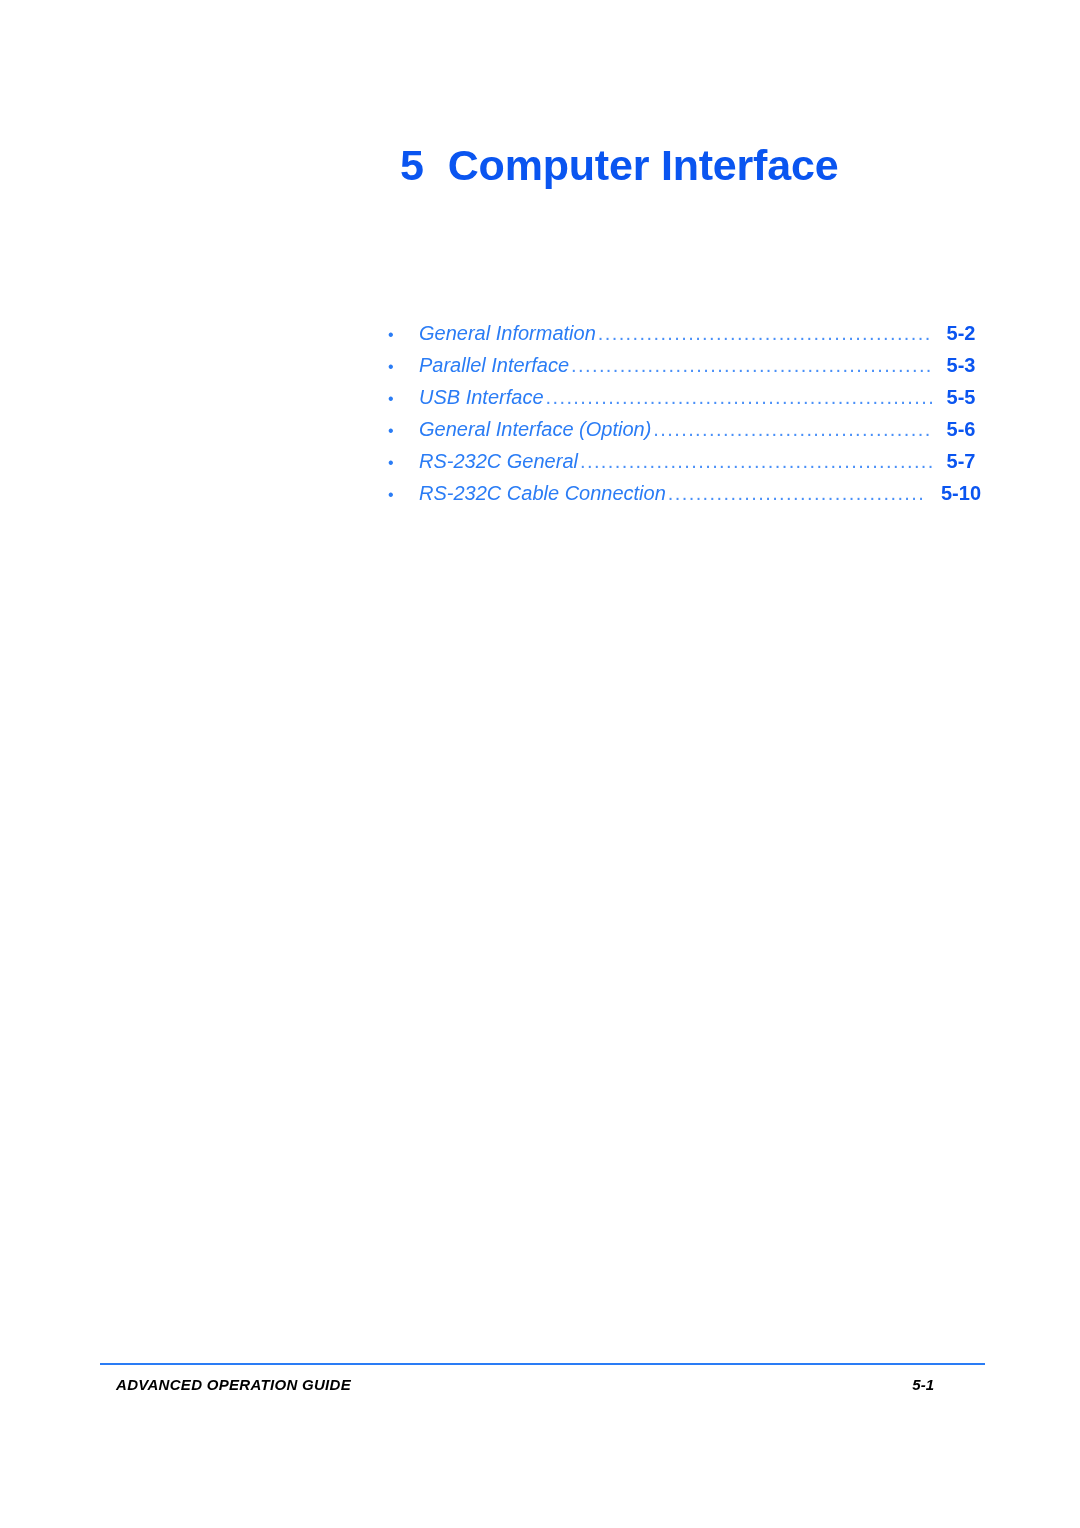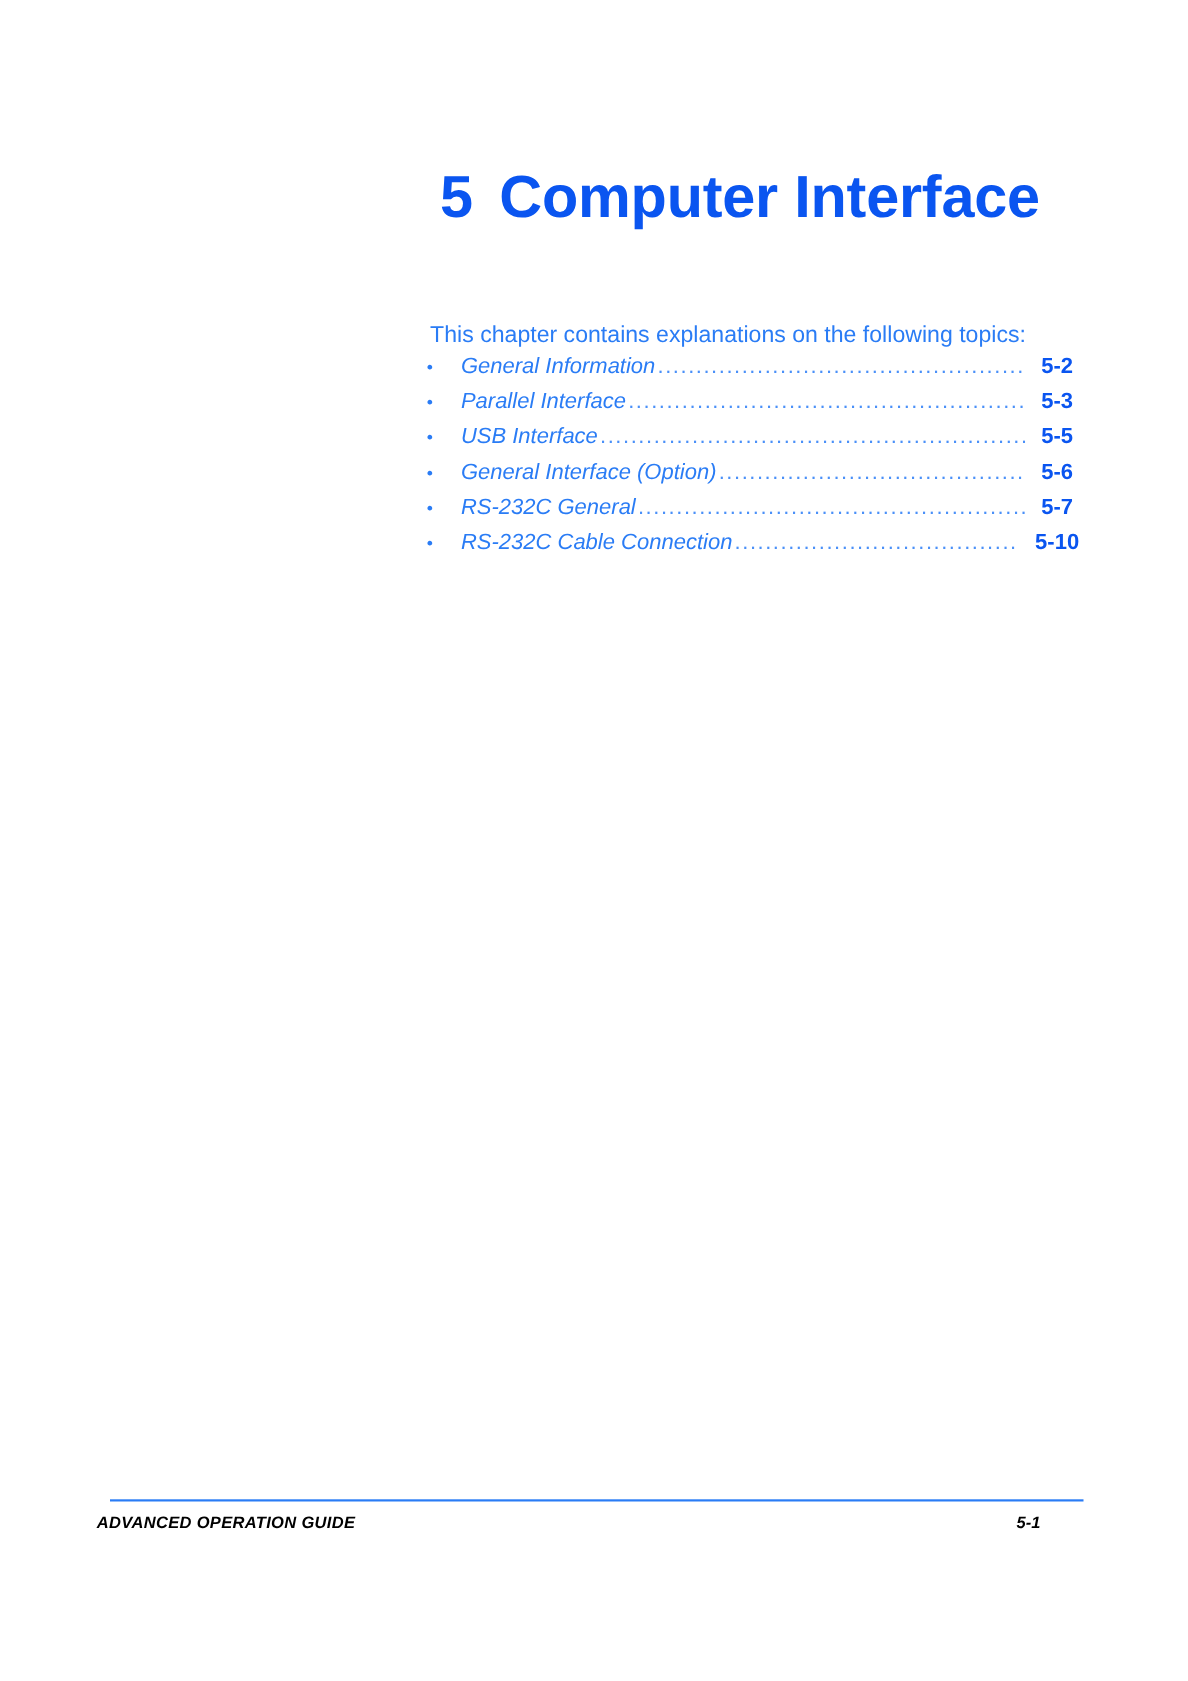--- a/index.html
+++ b/index.html
@@ -19,21 +19,21 @@
     position: absolute;
     inset: 0;
     background: #ffffff;
   }
 
   
   .chapter-title {
     position: absolute;
     left: 400px;
     top: 112px;
-    font-size: 54px;
+    font-size: 43px;
     font-weight: bold;
     color: #0a55f0;
     letter-spacing: -0.2px;
     white-space: nowrap;
   }
   .chapter-title .num {
     margin-right: 24px;
   }
 
   
@@ -95,52 +95,51 @@
   .footer-rule {
     position: absolute;
     left: 100px;
     top: 1363px;
     width: 885px;
     height: 2px;
     background: #2a7cf5;
   }
   .footer-left {
     position: absolute;
-    left: 88px;
+    left: 116px;
     top: 1376px;
     font-size: 15px;
     font-style: italic;
     font-weight: bold;
     color: #000000;
     letter-spacing: 0.3px;
     white-space: nowrap;
   }
   .footer-right {
     position: absolute;
-    left: 885px;
+    left: 834px;
     top: 1376px;
     width: 100px;
-    text-align: center;
+    text-align: right;
     font-size: 15px;
     font-style: italic;
     font-weight: bold;
     color: #000000;
     white-space: nowrap;
   }
 </style>
 </head>
 <body>
 
 <div class="page">
 
   <h1 class="chapter-title">
     <span class="num">5</span><span>Computer Interface</span>
   </h1>
 
-  <p class="intro">This chapter contains explanations on the following topics:</p>
 
   <div class="toc">
 
     <div class="toc-row">
       <span class="toc-bullet">•</span>
       <span class="toc-label">General Information</span>
       <span class="toc-dots">...................................................</span>
       <span class="toc-page">5-2</span>
     </div>
 

